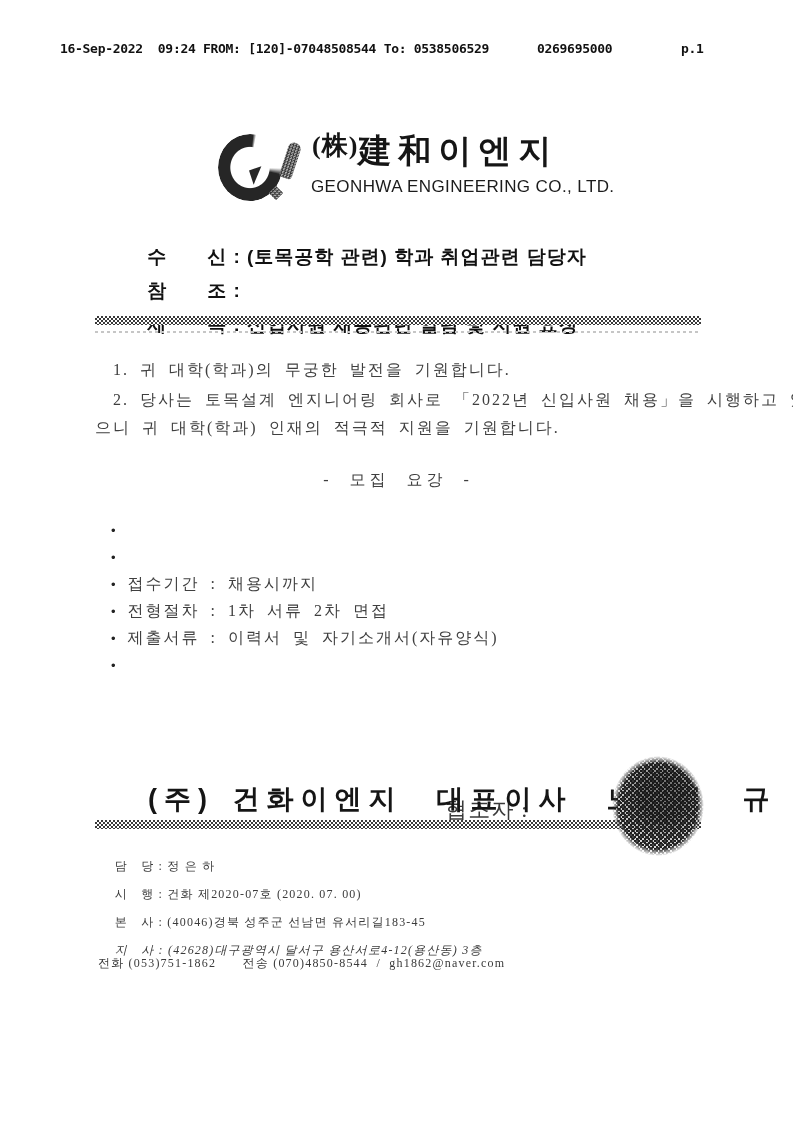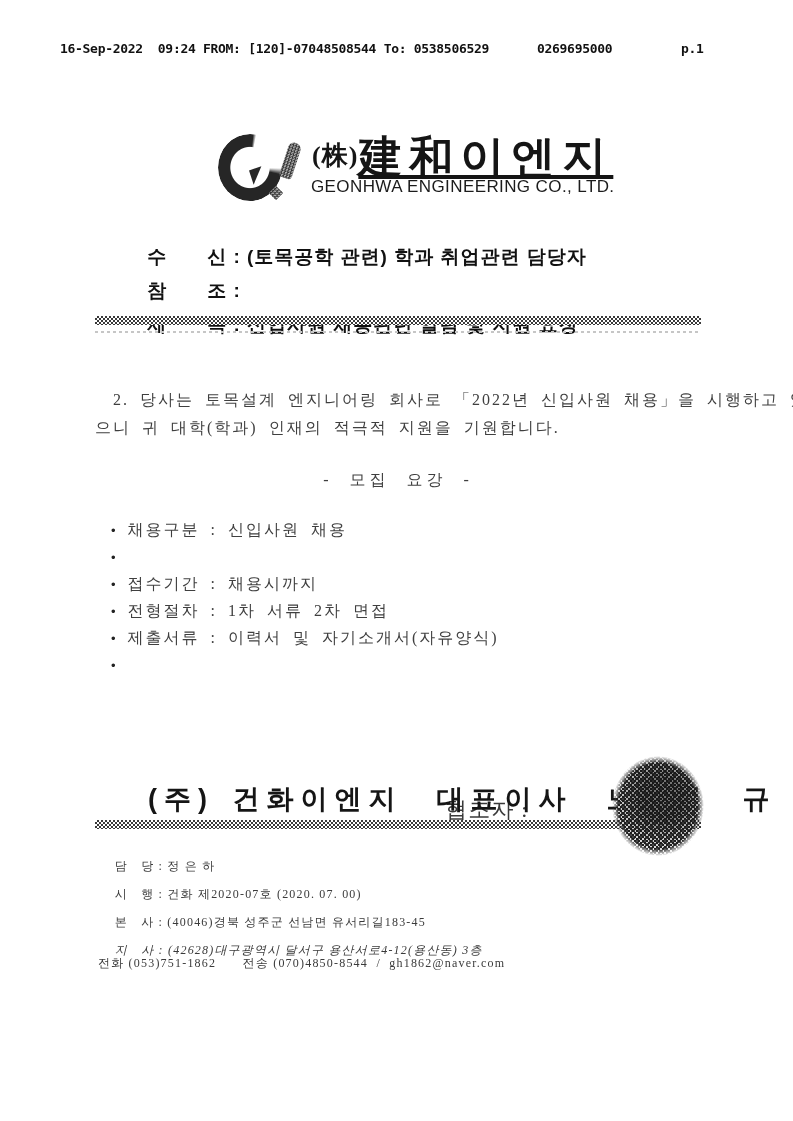--- a/index.html
+++ b/index.html
@@ -41,21 +41,21 @@
     position:absolute;left:53px;top:57px;width:10px;height:10px;transform:rotate(45deg);
     background-color:#555;
     background-image:repeating-conic-gradient(#333 0% 25%, rgba(255,255,255,.55) 0% 50%);
     background-size:3px 3px;
   }
   .company-name{
     position:absolute;left:312px;top:128px;white-space:nowrap;color:#151515;
     font-family:"Liberation Serif",serif;font-weight:bold;
   }
   .company-name .prefix{font-size:26px;vertical-align:8px;letter-spacing:1px;}
-  .company-name .main{font-size:44px;letter-spacing:7px;text-decoration:underline;}
+  .company-name .main{font-size:33px;letter-spacing:7px;}
   .company-name-en{
     position:absolute;left:311px;top:177px;font-size:17px;letter-spacing:0.4px;
     color:#1c1c1c;font-family:"Liberation Sans",sans-serif;white-space:nowrap;
   }
   
   .fieldrow{position:absolute;left:122px;font-size:19px;font-weight:bold;
     letter-spacing:1px;color:#111;white-space:pre;}
   .row-to{top:222px;} .row-cc{top:256px;} .row-subject{top:290px;}
   
   .divider{
@@ -145,28 +145,28 @@
   <div class="fieldrow row-cc">
     <span>참　　조</span><span> : </span><span></span>
   </div>
   <div class="fieldrow row-subject">
     <span>제　　목</span><span> : </span><span>신입사원 채용관련 알림 및 지원 요청</span>
   </div>
 
   <div class="divider divider-1"></div>
   <div class="thinline"></div>
 
+  <div class="bodytext p1">1. 귀 대학(학과)의 무궁한 발전을 기원합니다.</div>
   <div class="bodytext p2a">2. 당사는 토목설계 엔지니어링 회사로 「2022년 신입사원 채용」을 시행하고 있</div>
   <div class="bodytext p2b">으니 귀 대학(학과) 인재의 적극적 지원을 기원합니다.</div>
   <div class="section-title">- 모집 요강 -</div>
 
   <ul class="bullets">
     <li>
       <span class="bmark">•</span>
-      <span class="btext">채용구분 : 신입사원 채용</span>
     </li>
     <li>
       <span class="bmark">•</span>
     </li>
     <li>
       <span class="bmark">•</span>
       <span class="btext">접수기간 : 채용시까지</span>
     </li>
     <li>
       <span class="bmark">•</span>

